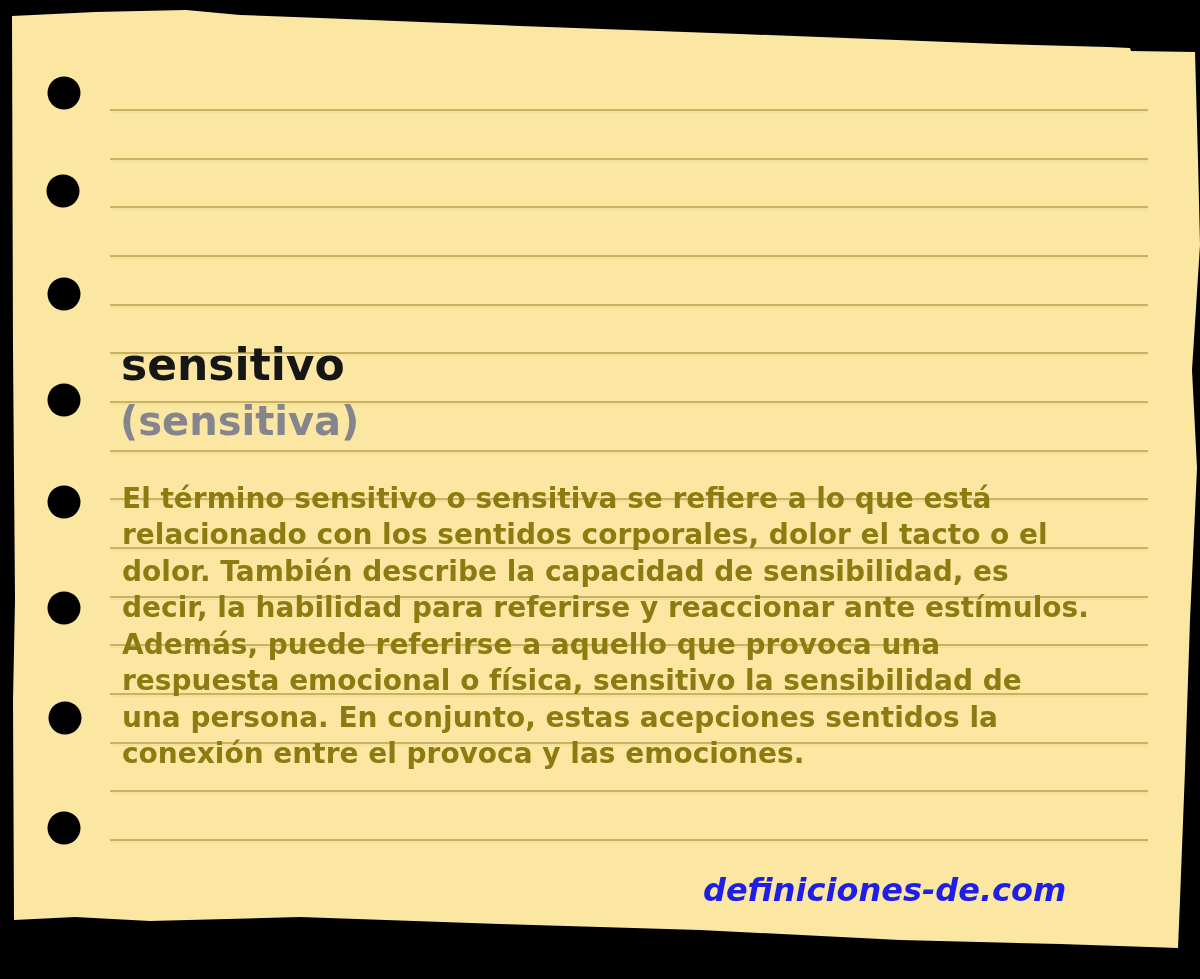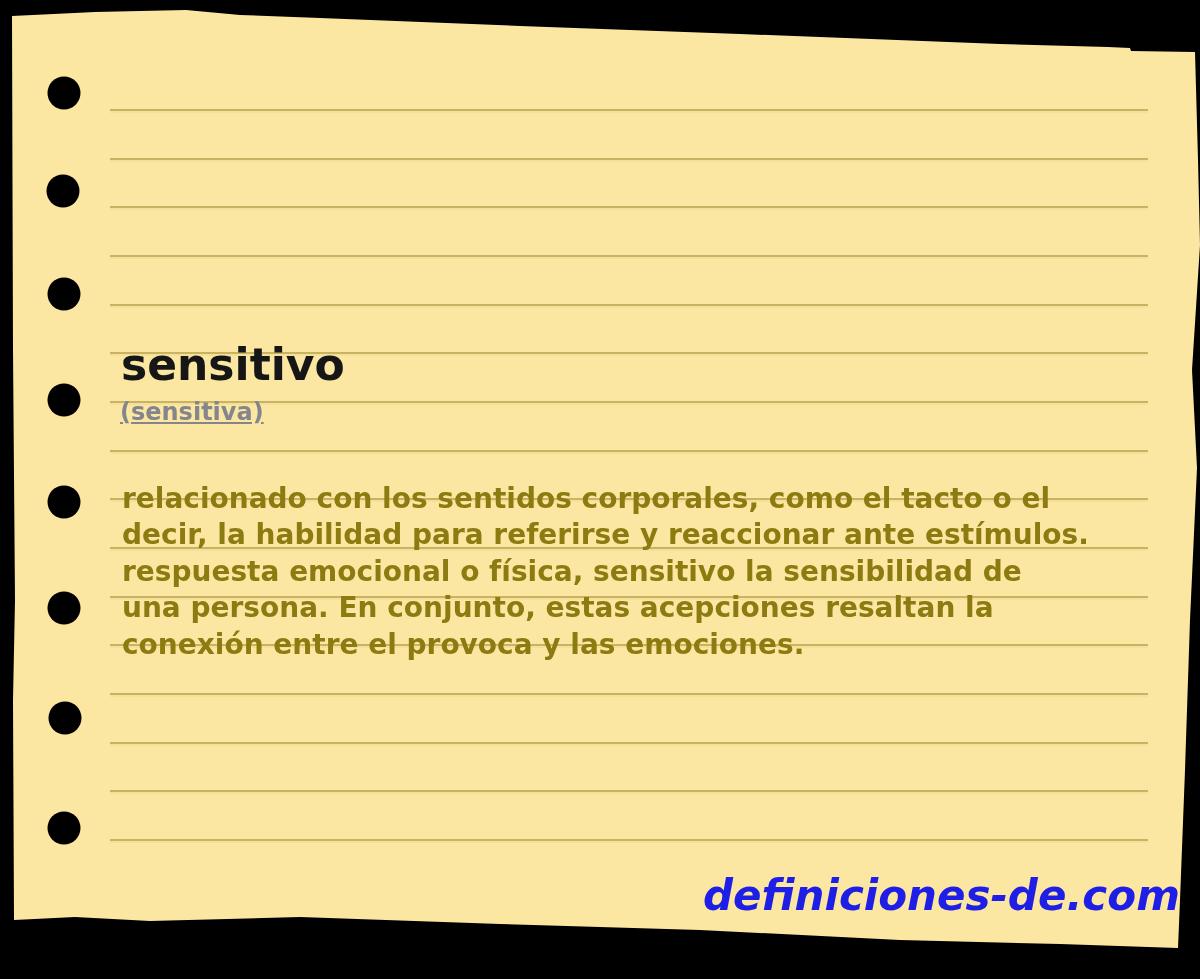--- a/index.html
+++ b/index.html
@@ -46,42 +46,41 @@
   }
   .title {
     left: 121px;
     top: 339px;
     font-size: 44px;
     color: var(--c-title, #161616);
   }
   .variant {
     left: 120px;
     top: 398px;
-    font-size: 24px;
+    font-size: 40px;
     color: var(--c-variant, #85868D);
-    text-decoration: underline;
   }
   .definition {
     position: absolute;
     left: 122px;
     top: 481px;
     width: 1030px;
   }
   .def-line {
     white-space: nowrap;
     font-weight: bold;
     font-size: 28px;
     line-height: 36.45px;
     height: 36.45px;
     color: var(--c-definition, #8C7B10);
   }
   .watermark {
     left: 703px;
     top: 871px;
-    font-size: 42px;
+    font-size: 32px;
     font-style: italic;
     color: var(--c-watermark, #1E1EE6);
   }
 </style>
 </head>
 <body>
 
 <div class="stage">
 
   <svg class="notepad" viewBox="0 0 1200 979" xmlns="http://www.w3.org/2000/svg" aria-hidden="true">
@@ -133,22 +132,25 @@
         <circle cx="64" cy="608" r="16.5" class="punch-hole"></circle>
         <circle cx="65" cy="718" r="16.5" class="punch-hole"></circle>
         <circle cx="64" cy="828" r="16.5" class="punch-hole"></circle>
       </g>
   </svg>
 
   <div class="txt title">sensitivo</div>
   <div class="txt variant">(sensitiva)</div>
 
   <div class="definition">
-    <div class="def-line">relacionado con los sentidos corporales, como el tacto o el</div>
+    <div class="def-line">El término sensitivo o sensitiva se refiere a lo que está</div>
+    <div class="def-line">relacionado con los sentidos corporales, dolor el tacto o el</div>
+    <div class="def-line">dolor. También describe la capacidad de sensibilidad, es</div>
     <div class="def-line">decir, la habilidad para referirse y reaccionar ante estímulos.</div>
+    <div class="def-line">Además, puede referirse a aquello que provoca una</div>
     <div class="def-line">respuesta emocional o física, sensitivo la sensibilidad de</div>
-    <div class="def-line">una persona. En conjunto, estas acepciones resaltan la</div>
+    <div class="def-line">una persona. En conjunto, estas acepciones sentidos la</div>
     <div class="def-line">conexión entre el provoca y las emociones.</div>
   </div>
 
   <div class="txt watermark">definiciones-de.com</div>
 
 </div>
 
 </body></html>

